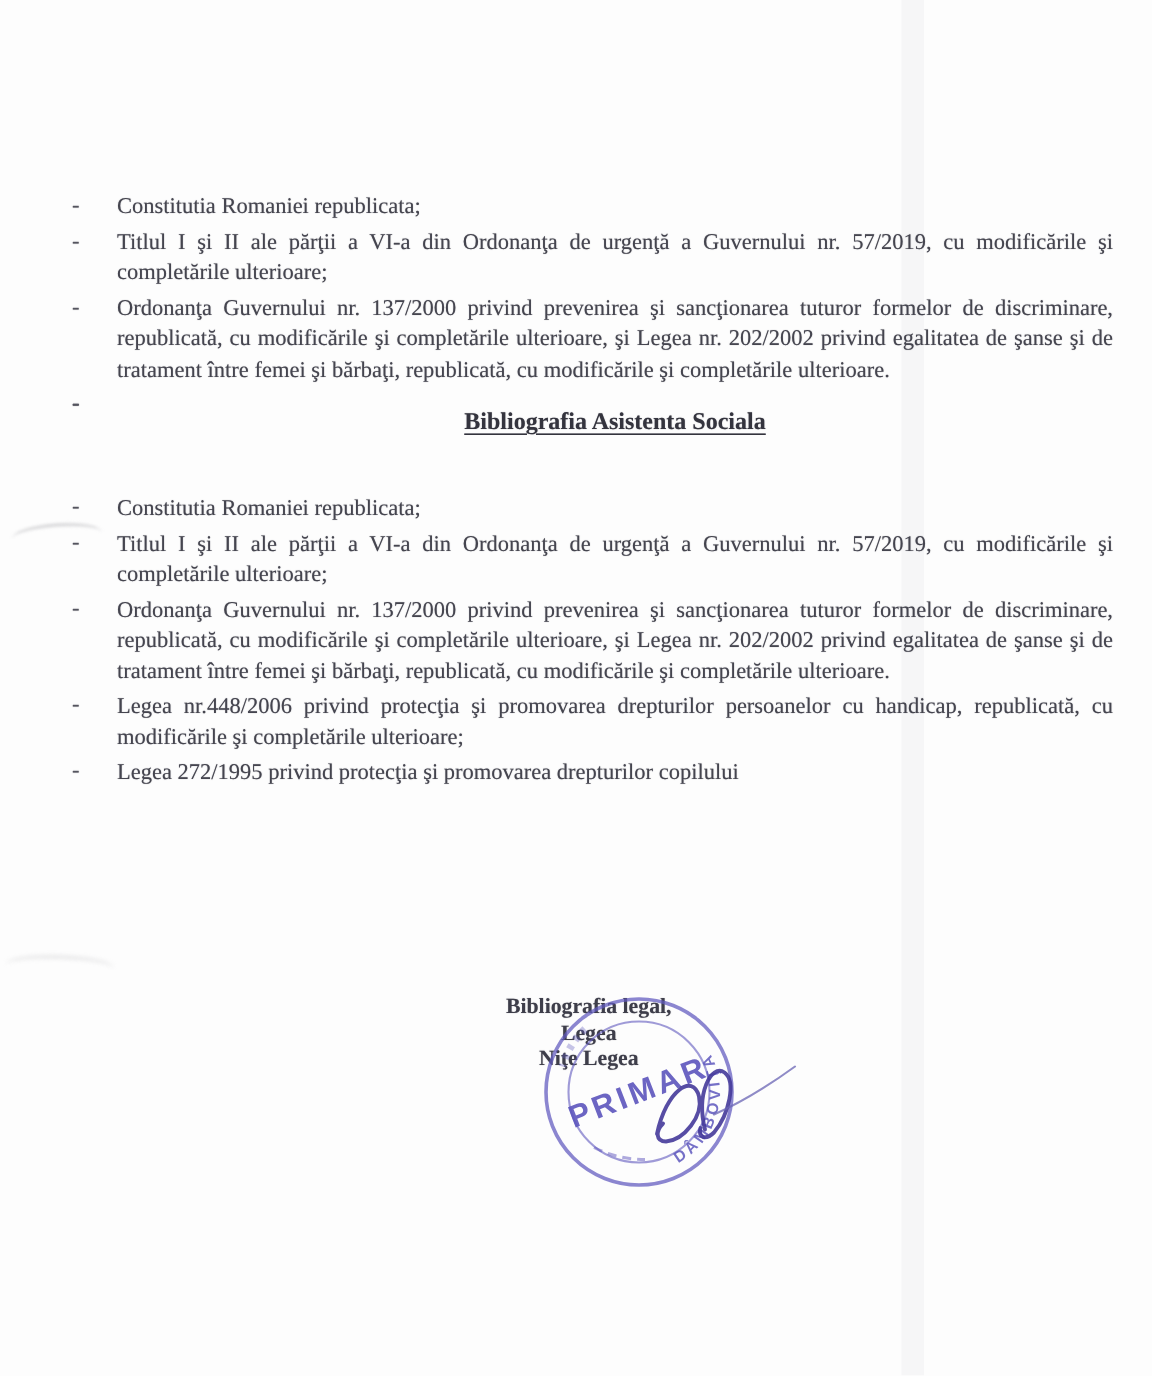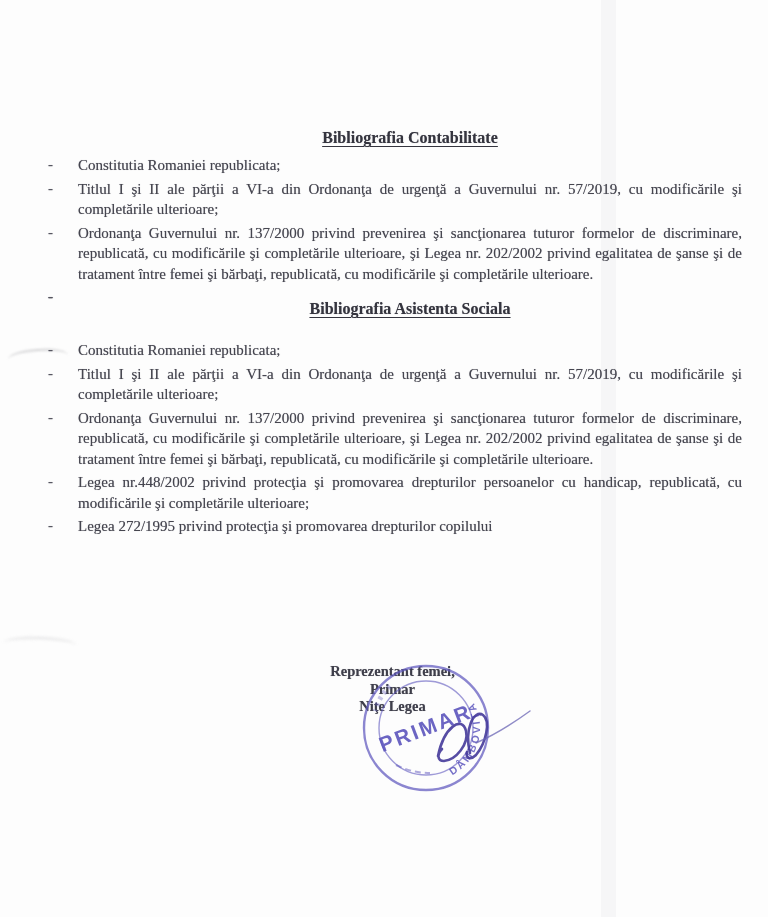--- a/index.html
+++ b/index.html
@@ -15,21 +15,21 @@
   .doc {
     position:absolute; left:78px; top:128px; width:664px;
     color:#45454f;
     text-shadow:0 0 0.7px rgba(70,70,80,0.55);
   }
   .sec-title {
     text-align:center; font-weight:bold; font-size:16px; line-height:20px;
     color:#34343e; margin:0 0 7px 0;
     text-decoration:underline; text-underline-offset:3px;
   }
-  .sec-title.second { margin-top:15px; margin-bottom:21px; }
+  .sec-title.second { margin-top:15px; margin-bottom:37px; }
   ul.bib { list-style:none; margin:0 0 0 0; padding:0; }
   ul.bib li {
     position:relative; text-align:justify;
     font-size:15px; line-height:20.5px; margin-bottom:3px;
     color:#45454f;
   }
   ul.bib li .dash {
     position:absolute; left:-30px; top:-1px; font-size:15px; color:#55555f;
   }
   .sig {
@@ -51,21 +51,20 @@
 </style>
 </head>
 <body>
 
 <div class="scan-band"></div>
 <div class="smudge1"></div>
 <div class="smudge2"></div>
 
 <div class="doc">
 
-  <h2 class="sec-title">Bibliografia Contabilitate</h2>
 
   <ul class="bib">
     <li>
       <span class="dash">-</span>
       <span>Constitutia Romaniei republicata;</span>
     </li>
     <li>
       <span class="dash">-</span>
       <span>Titlul I şi II ale părţii a VI-a din Ordonanţa de urgenţă a Guvernului nr. 57/2019, cu modificările şi completările ulterioare;</span>
     </li>
@@ -91,33 +90,33 @@
     <li>
       <span class="dash">-</span>
       <span>Titlul I şi II ale părţii a VI-a din Ordonanţa de urgenţă a Guvernului nr. 57/2019, cu modificările şi completările ulterioare;</span>
     </li>
     <li>
       <span class="dash">-</span>
       <span>Ordonanţa Guvernului nr. 137/2000 privind prevenirea şi sancţionarea tuturor formelor de discriminare, republicată, cu modificările şi completările ulterioare, şi Legea nr. 202/2002 privind egalitatea de şanse şi de tratament între femei şi bărbaţi, republicată, cu modificările şi completările ulterioare.</span>
     </li>
     <li>
       <span class="dash">-</span>
-      <span>Legea nr.448/2002 privind protecţia şi promovarea drepturilor persoanelor cu handicap, republicată, cu modificările şi completările ulterioare;</span>
+      <span>Legea nr.448/2006 privind protecţia şi promovarea drepturilor persoanelor cu handicap, republicată, cu modificările şi completările ulterioare;</span>
     </li>
     <li>
       <span class="dash">-</span>
       <span>Legea 272/1995 privind protecţia şi promovarea drepturilor copilului</span>
     </li>
   </ul>
 
 </div>
 
 <div class="sig">
-  <div>Reprezentant femei,</div>
-  <div>Primar</div>
+  <div>Bibliografia legal,</div>
+  <div>Legea</div>
   <div>Niţe Legea</div>
 </div>
 
 <svg class="stamp-svg" viewBox="0 0 192 150" xmlns="http://www.w3.org/2000/svg">
   <defs>
     <filter id="inkblur" x="-10%" y="-10%" width="120%" height="120%">
       <feGaussianBlur stdDeviation="0.45"></feGaussianBlur>
     </filter>
   </defs>
   <g filter="url(#inkblur)">

